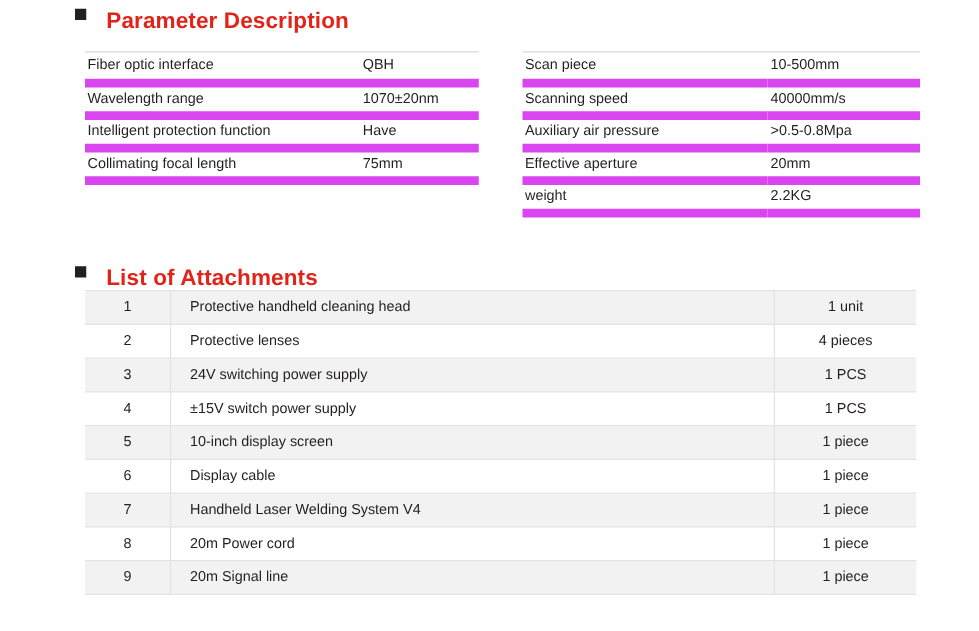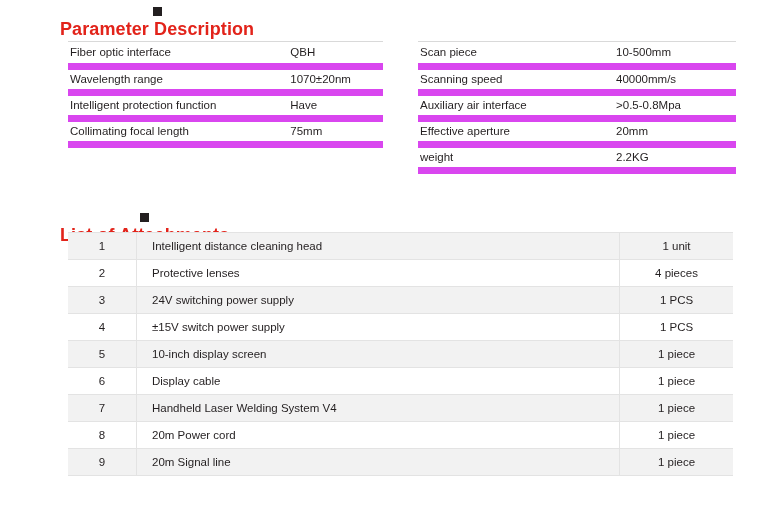--- a/index.html
+++ b/index.html
@@ -19,27 +19,26 @@
   .page {
     position: relative;
     width: 783px;
     height: 505px;
     box-sizing: border-box;
   }
 
   
   .section-heading {
     display: flex;
-    align-items: center;
-    gap: 4px;
+    align-items: flex-start;
+    gap: 16px;
     color: #e2231a;
     font-size: 18px;
     font-weight: bold;
     letter-spacing: 0.1px;
-    flex-direction: column;
   }
   .heading-marker {
     width: 9px;
     height: 9px;
     background: #231f20;
     display: inline-block;
     flex: 0 0 auto;
     position: relative;
     top: 1px;
   }
@@ -163,21 +162,21 @@
     <tbody>
       <tr>
         <td class="spec-label">Scan piece</td>
         <td class="spec-value">10-500mm</td>
       </tr>
       <tr>
         <td class="spec-label">Scanning speed</td>
         <td class="spec-value">40000mm/s</td>
       </tr>
       <tr>
-        <td class="spec-label">Auxiliary air interface</td>
+        <td class="spec-label">Auxiliary air pressure</td>
         <td class="spec-value">&gt;0.5-0.8Mpa</td>
       </tr>
       <tr>
         <td class="spec-label">Effective aperture</td>
         <td class="spec-value">20mm</td>
       </tr>
       <tr>
         <td class="spec-label">weight</td>
         <td class="spec-value">2.2KG</td>
       </tr>
@@ -186,21 +185,21 @@
 
   <div class="section-heading" id="heading-attachments">
     <span class="heading-marker"></span>
     <span>List of Attachments</span>
   </div>
 
   <table id="attachments-table">
     <tbody>
       <tr>
         <td class="att-index">1</td>
-        <td class="att-name">Intelligent distance cleaning head</td>
+        <td class="att-name">Protective handheld cleaning head</td>
         <td class="att-qty">1 unit</td>
       </tr>
       <tr>
         <td class="att-index">2</td>
         <td class="att-name">Protective lenses</td>
         <td class="att-qty">4 pieces</td>
       </tr>
       <tr>
         <td class="att-index">3</td>
         <td class="att-name">24V switching power supply</td>

